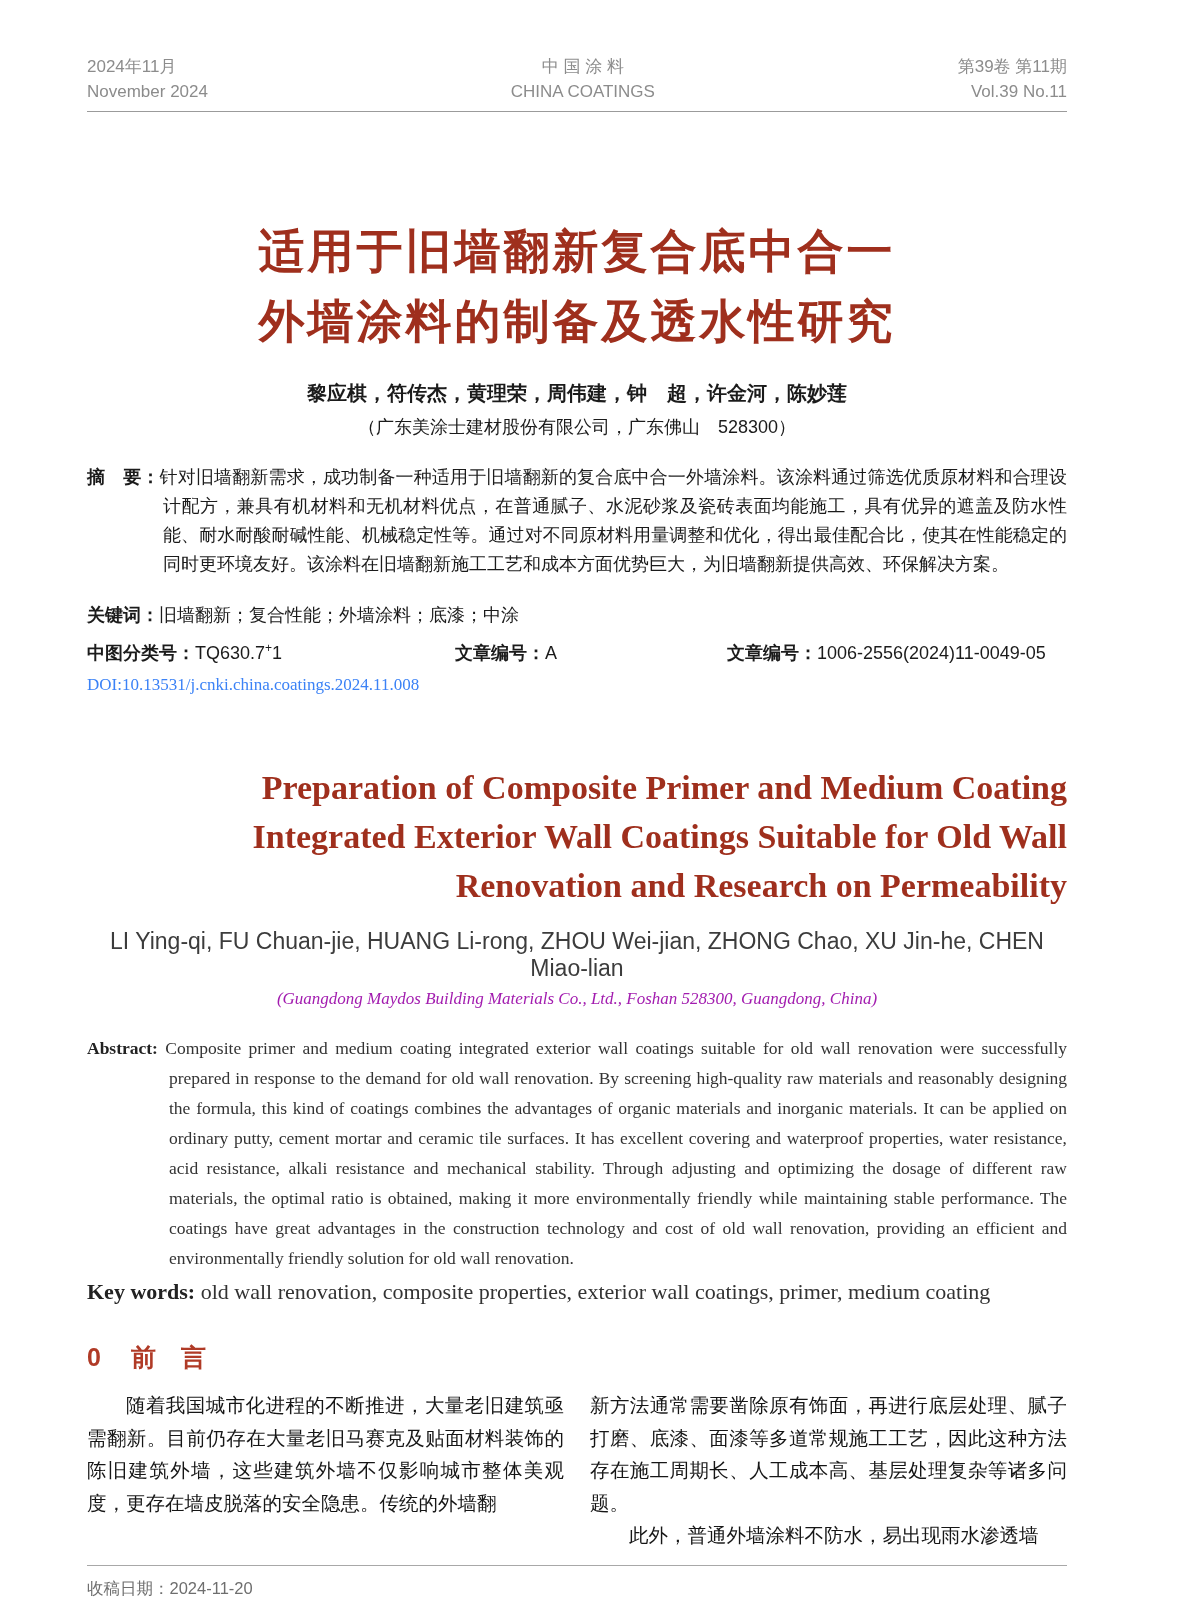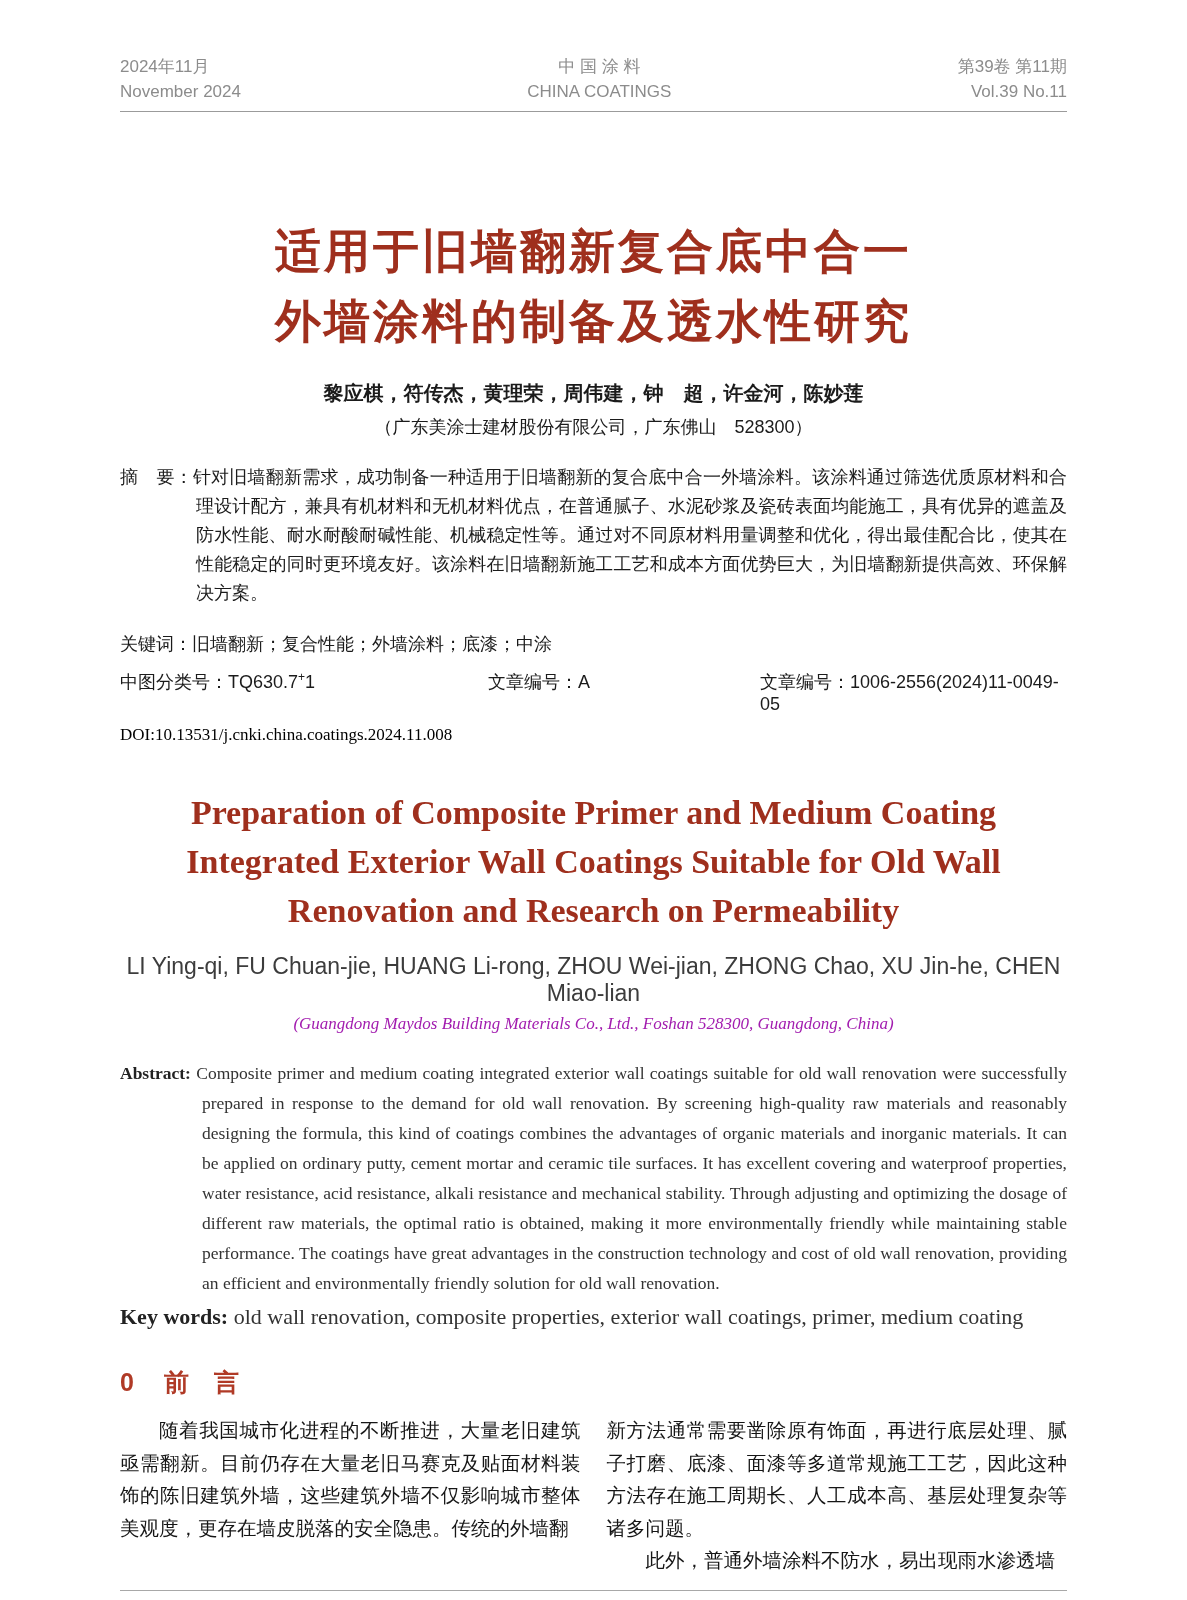--- a/index.html
+++ b/index.html
@@ -2,46 +2,46 @@
 <html><head>
 <meta charset="utf-8">
 <style>
   * { margin:0; padding:0; box-sizing:border-box; }
   html,body { background:#ffffff; }
   .page {
     position:relative;
     width:1187px; height:1600px;
     margin:0 auto;
     background:#ffffff;
-    padding:54px 120px 0 120px;
+    padding:54px 120px 0 87px;
     font-family:"Liberation Sans", sans-serif;
     color:#1f1f1f;
     overflow:hidden;
   }
   
   .jheader { display:flex; justify-content:space-between; color:#8c8c8c; font-size:17px; line-height:25px; }
   .jheader .col-c { text-align:center; }
   .jheader .col-r { text-align:right; }
   .header-rule { border:none; border-top:1.5px solid #9b9b9b; margin-top:7px; }
   
   .cn-title { margin-top:104px; text-align:center; color:#9f2f1d; font-weight:bold; font-size:46px; line-height:70px; letter-spacing:3px; }
   .authors-cn { margin-top:24px; text-align:center; font-size:20px; font-weight:600; color:#1b1b1b; }
   .affil-cn { margin-top:8px; text-align:center; font-size:18px; color:#1b1b1b; }
   
   .abstract-cn { margin-top:24px; font-size:18px; line-height:29px; text-align:justify; color:#1b1b1b; padding-left:76px; text-indent:-76px; }
-  .abstract-cn .lbl, .kw-cn .lbl, .clc-row .lbl { font-weight:normal; }
+  .abstract-cn .lbl, .kw-cn .lbl, .clc-row .lbl { font-weight:bold; }
   .kw-cn { margin-top:24px; font-size:18px; color:#1b1b1b; }
   .clc-row { margin-top:14px; display:flex; font-size:18px; color:#1b1b1b; }
   .clc-row .cell-1 { flex:0 0 368px; }
   .clc-row .cell-2 { flex:0 0 272px; }
   .clc-row .cell-3 { flex:1; }
   .clc-row sup { font-size:12px; vertical-align:super; }
-  .doi-line { margin-top:10px; font-family:"Liberation Serif", serif; font-size:17px; color:#000000; }
+  .doi-line { margin-top:10px; font-family:"Liberation Serif", serif; font-size:17px; color:#3b82f6; }
   
-  .en-title { margin-top:43px; text-align:center; color:#9f2f1d; font-family:"Liberation Serif", serif; font-weight:bold; font-size:34px; line-height:49px; }
+  .en-title { margin-top:68px; text-align:right; color:#9f2f1d; font-family:"Liberation Serif", serif; font-weight:bold; font-size:34px; line-height:49px; }
   .en-authors { margin-top:18px; text-align:center; font-size:23px; color:#3c3c3c; }
   .en-affil { margin-top:7px; text-align:center; font-family:"Liberation Serif", serif; font-style:italic; font-size:17px; color:#a21caf; }
   
   .abstract-en { margin-top:24px; font-family:"Liberation Serif", serif; font-size:17.5px; line-height:30px; text-align:justify; color:#333; padding-left:82px; text-indent:-82px; }
   .abstract-en .lbl, .kw-en .lbl { font-weight:bold; color:#222; }
   .kw-en { margin-top:6px; font-family:"Liberation Serif", serif; font-size:22px; color:#333; }
   
   .section-heading { margin-top:36px; color:#b03a26; font-weight:bold; font-size:25px; }
   .section-heading .sec-num { margin-right:30px; }
   .columns { margin-top:16px; display:flex; gap:26px; font-family:"Liberation Serif", serif; font-size:19.5px; line-height:32.5px; text-align:justify; color:#161616; }

